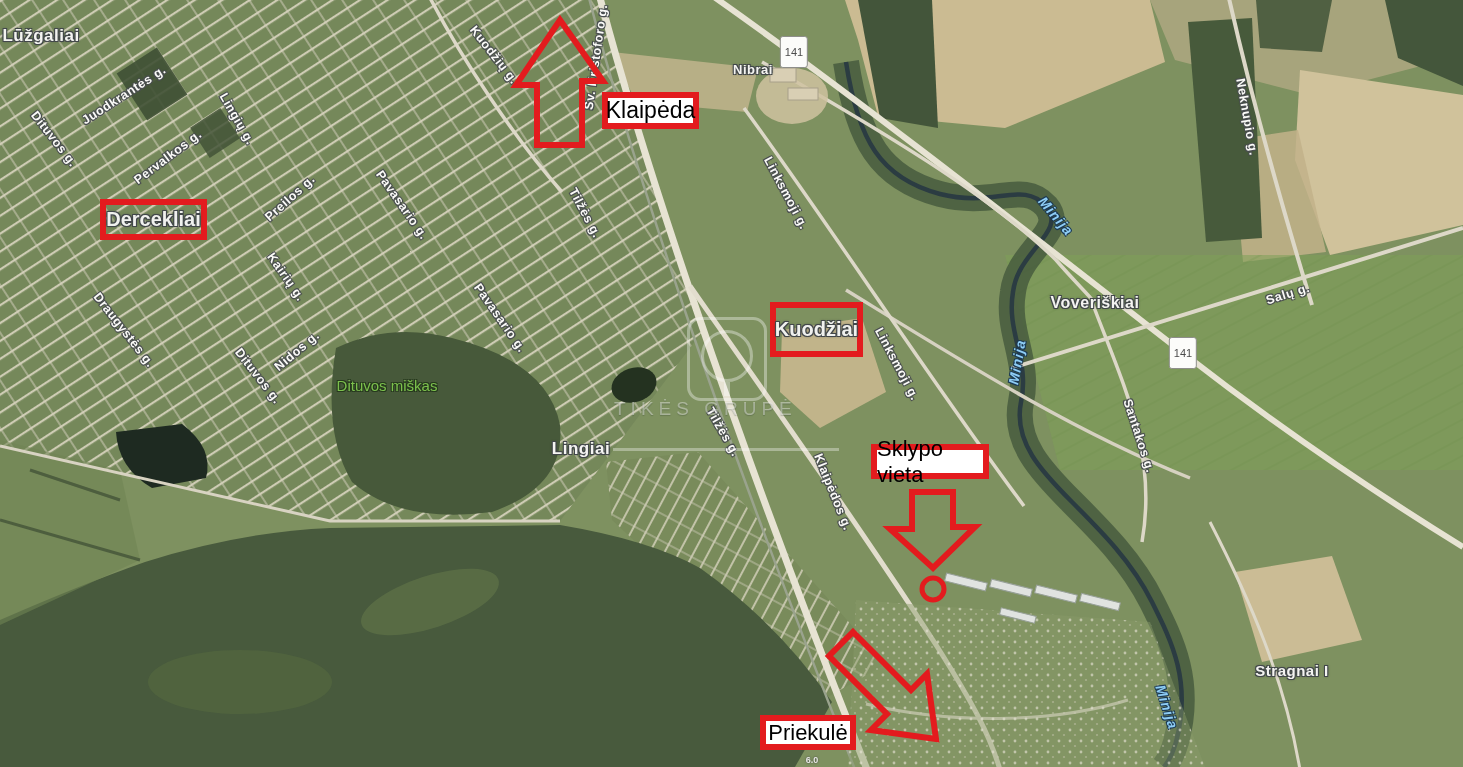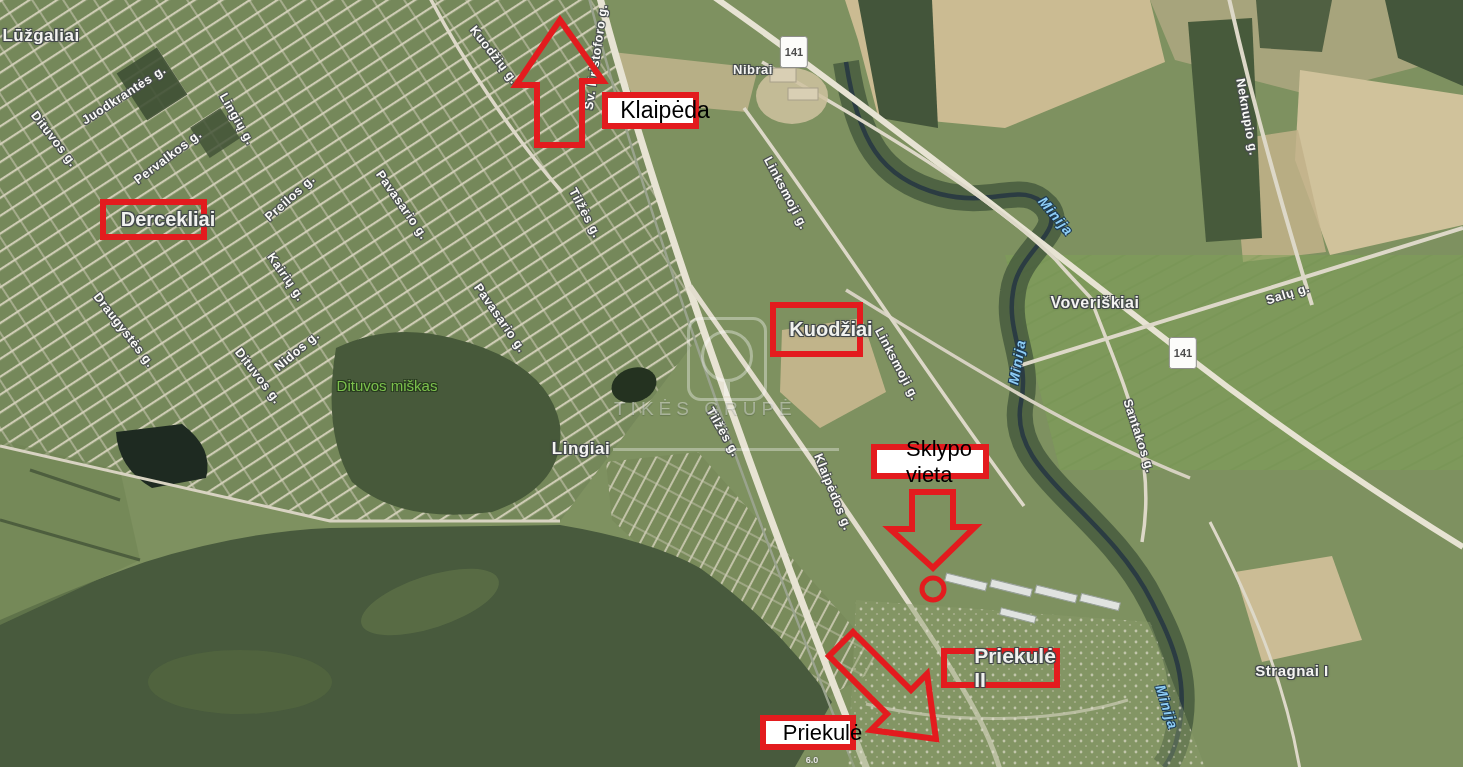--- a/index.html
+++ b/index.html
@@ -29,33 +29,33 @@
     text-shadow:-1px -1px 0 #1c3a55,1px -1px 0 #1c3a55,-1px 1px 0 #1c3a55,1px 1px 0 #1c3a55;
   }
   .forest{
     color:#7cc04d;font-weight:normal;font-size:15px;
     text-shadow:-1px -1px 0 #26391d,1px -1px 0 #26391d,-1px 1px 0 #26391d,1px 1px 0 #26391d;
     text-align:center;
   }
   .badge{
     position:absolute;transform:translate(-50%,-50%);
     background:#fcfcfa;border:1px solid #8e8e8a;border-radius:3px;
-    color:#4c4c4c;font-size:11px;font-weight:bold;line-height:14px;padding:8px 4px;
+    color:#4c4c4c;font-size:11px;font-weight:normal;line-height:14px;padding:8px 4px;
     pointer-events:none;
     text-align:right;
   }
   .kmmark{
     position:absolute;transform:translate(-50%,-50%);
     color:#e9e9e4;font-size:9px;font-weight:bold;
     text-shadow:0 0 2px #3a3e41;pointer-events:none;
   }
   
   .anno-box{
     position:absolute;border:6px solid #e31b1e;
-    display:flex;align-items:center;justify-content:center;padding-left:29px;
+    display:flex;align-items:center;justify-content:center;
   }
   .anno-box.filled{background:#ffffff;color:#000;font-size:23px;font-weight:normal;}
   .anno-box.outline{
     background:transparent;color:#f0f1ee;font-weight:bold;font-size:20px;
     text-shadow:-1px -1px 0 #42474a,1px -1px 0 #42474a,-1px 1px 0 #42474a,1px 1px 0 #42474a,0 0 3px #31363a;
   }
   
   .wm{position:absolute;pointer-events:none;}
   .wm-logo{
     left:687px;top:317px;width:80px;height:84px;
@@ -230,16 +230,15 @@
 
     <polygon points="853,632 911,690 927,674 936,739 871,730 887,714 829,656" fill="none" stroke="#e31b1e" stroke-width="6" stroke-linejoin="miter"></polygon>
 
     <circle cx="933" cy="589" r="11" fill="none" stroke="#e31b1e" stroke-width="5"></circle>
   </svg>
 
   <div class="anno-box outline" style="left:100px;top:199px;width:107px;height:41px;font-size:20px">Dercekliai</div>
   <div class="anno-box filled" style="left:602px;top:92px;width:97px;height:37px">Klaipėda</div>
   <div class="anno-box outline" style="left:770px;top:302px;width:93px;height:55px;font-size:20px">Kuodžiai</div>
   <div class="anno-box filled" style="left:871px;top:444px;width:118px;height:35px;font-size:22px">Sklypo vieta</div>
-  <div class="anno-box outline" style="left:941px;top:648px;width:119px;height:40px;font-size:21px">Priekulė II</div>
   <div class="anno-box filled" style="left:760px;top:715px;width:96px;height:35px;font-size:22px">Priekulė</div>
 
 </div>
 
 </body></html>

